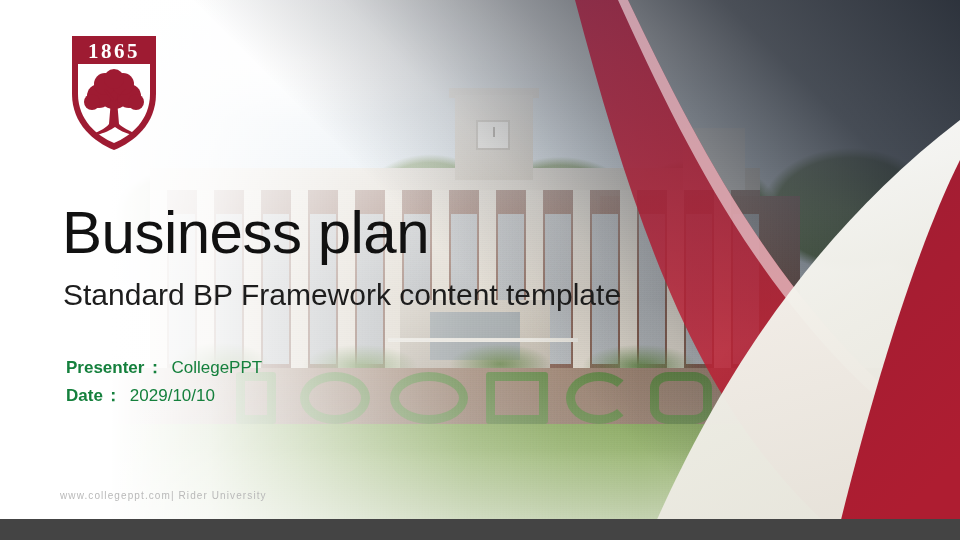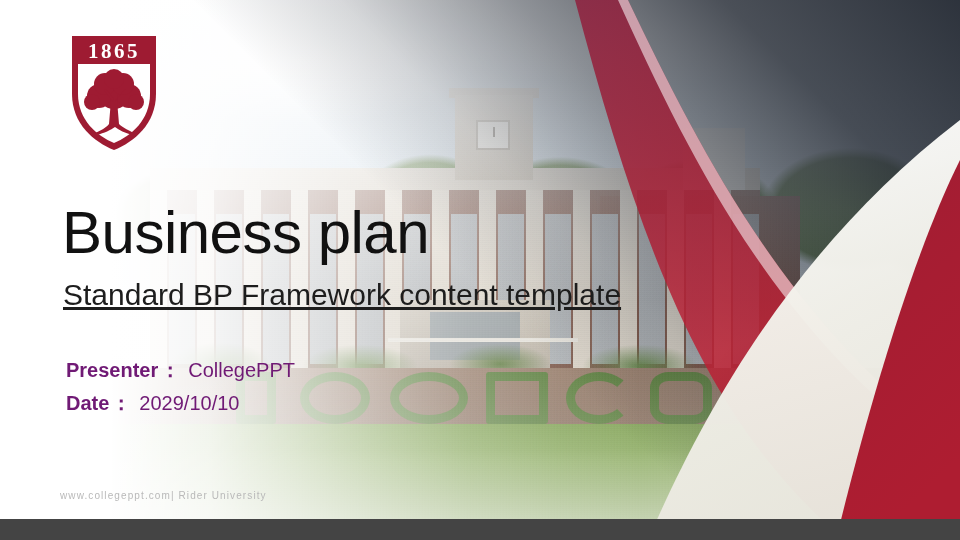--- a/index.html
+++ b/index.html
@@ -253,28 +253,27 @@
 
   .subtitle {
     position: absolute;
     left: 63px; top: 278px;
     margin: 0;
     font-size: 30px;
     font-weight: normal;
     color: #1d1d1d;
     line-height: 1.1;
     white-space: nowrap;
-    text-decoration: underline;
   }
 
   .meta {
     position: absolute;
     left: 66px; top: 354px;
-    font-size: 20px;
-    color: #701a75;
+    font-size: 17px;
+    color: #15803d;
     line-height: 1.65;
   }
   .meta-row { white-space: nowrap; }
   .meta-label { font-weight: bold; }
   .meta-sep   { font-weight: bold; padding: 0 2px; }
   .meta-value { font-weight: normal; padding-left: 6px; }
 
   .footer {
     position: absolute;
     left: 60px; bottom: 18px;

